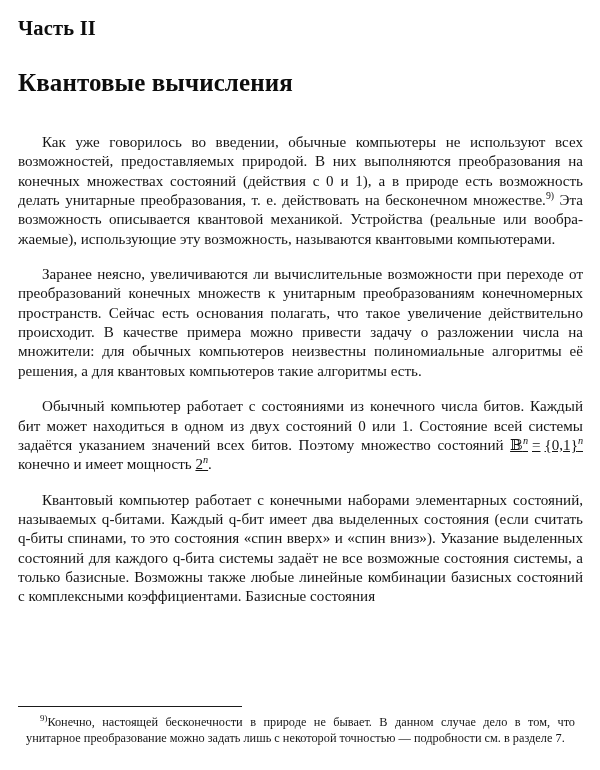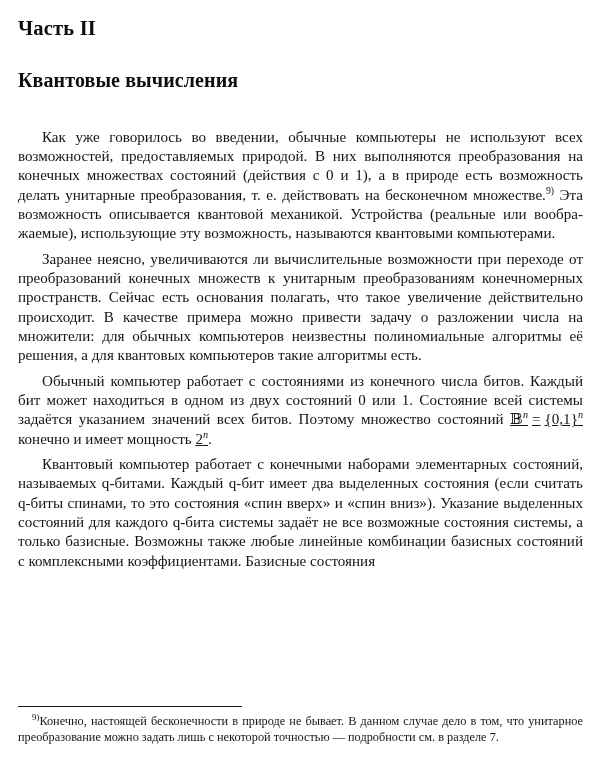--- a/index.html
+++ b/index.html
@@ -34,21 +34,21 @@
   
   .part-heading {
     font-size: 20.5px;
     font-weight: bold;
     letter-spacing: 0.2px;
     line-height: 1.1;
     margin: 0 0 0 0;
     color: #0d0d0d;
   }
   .chapter-heading {
-    font-size: 20px;
+    font-size: 25px;
     font-weight: bold;
     letter-spacing: 0.1px;
     line-height: 1.1;
     margin: 29px 0 0 0;
     color: #0d0d0d;
   }
 
   
   .body-block {
     margin-top: 37px;
@@ -57,21 +57,21 @@
     font-size: 15.1px;
     line-height: 19.35px;
     text-align: justify;
     text-justify: inter-word;
     margin: 0;
     text-indent: 24px;
     color: #141414;
     hyphens: manual;
   }
   p.para + p.para {
-    margin-top: 6px;
+    margin-top: 16px;
   }
 
   
   .math {
     font-family: "Liberation Serif", "DejaVu Serif", serif;
     font-style: normal;
     white-space: nowrap;
     text-decoration: underline;
   }
   .math .bb {
@@ -104,21 +104,21 @@
   .footnote-rule {
     width: 224px;
     height: 1.4px;
     background: #1a1a1a;
     margin: 0 0 7px 0;
   }
   .footnote-text {
     font-size: 12.3px;
     line-height: 15.3px;
     text-align: justify;
-    margin: 0;
+    margin: 8px;
     text-indent: 14px;
     color: #151515;
   }
   .footnote-text sup {
     font-size: 0.72em;
     vertical-align: super;
     line-height: 0;
   }
 </style>
 </head>

